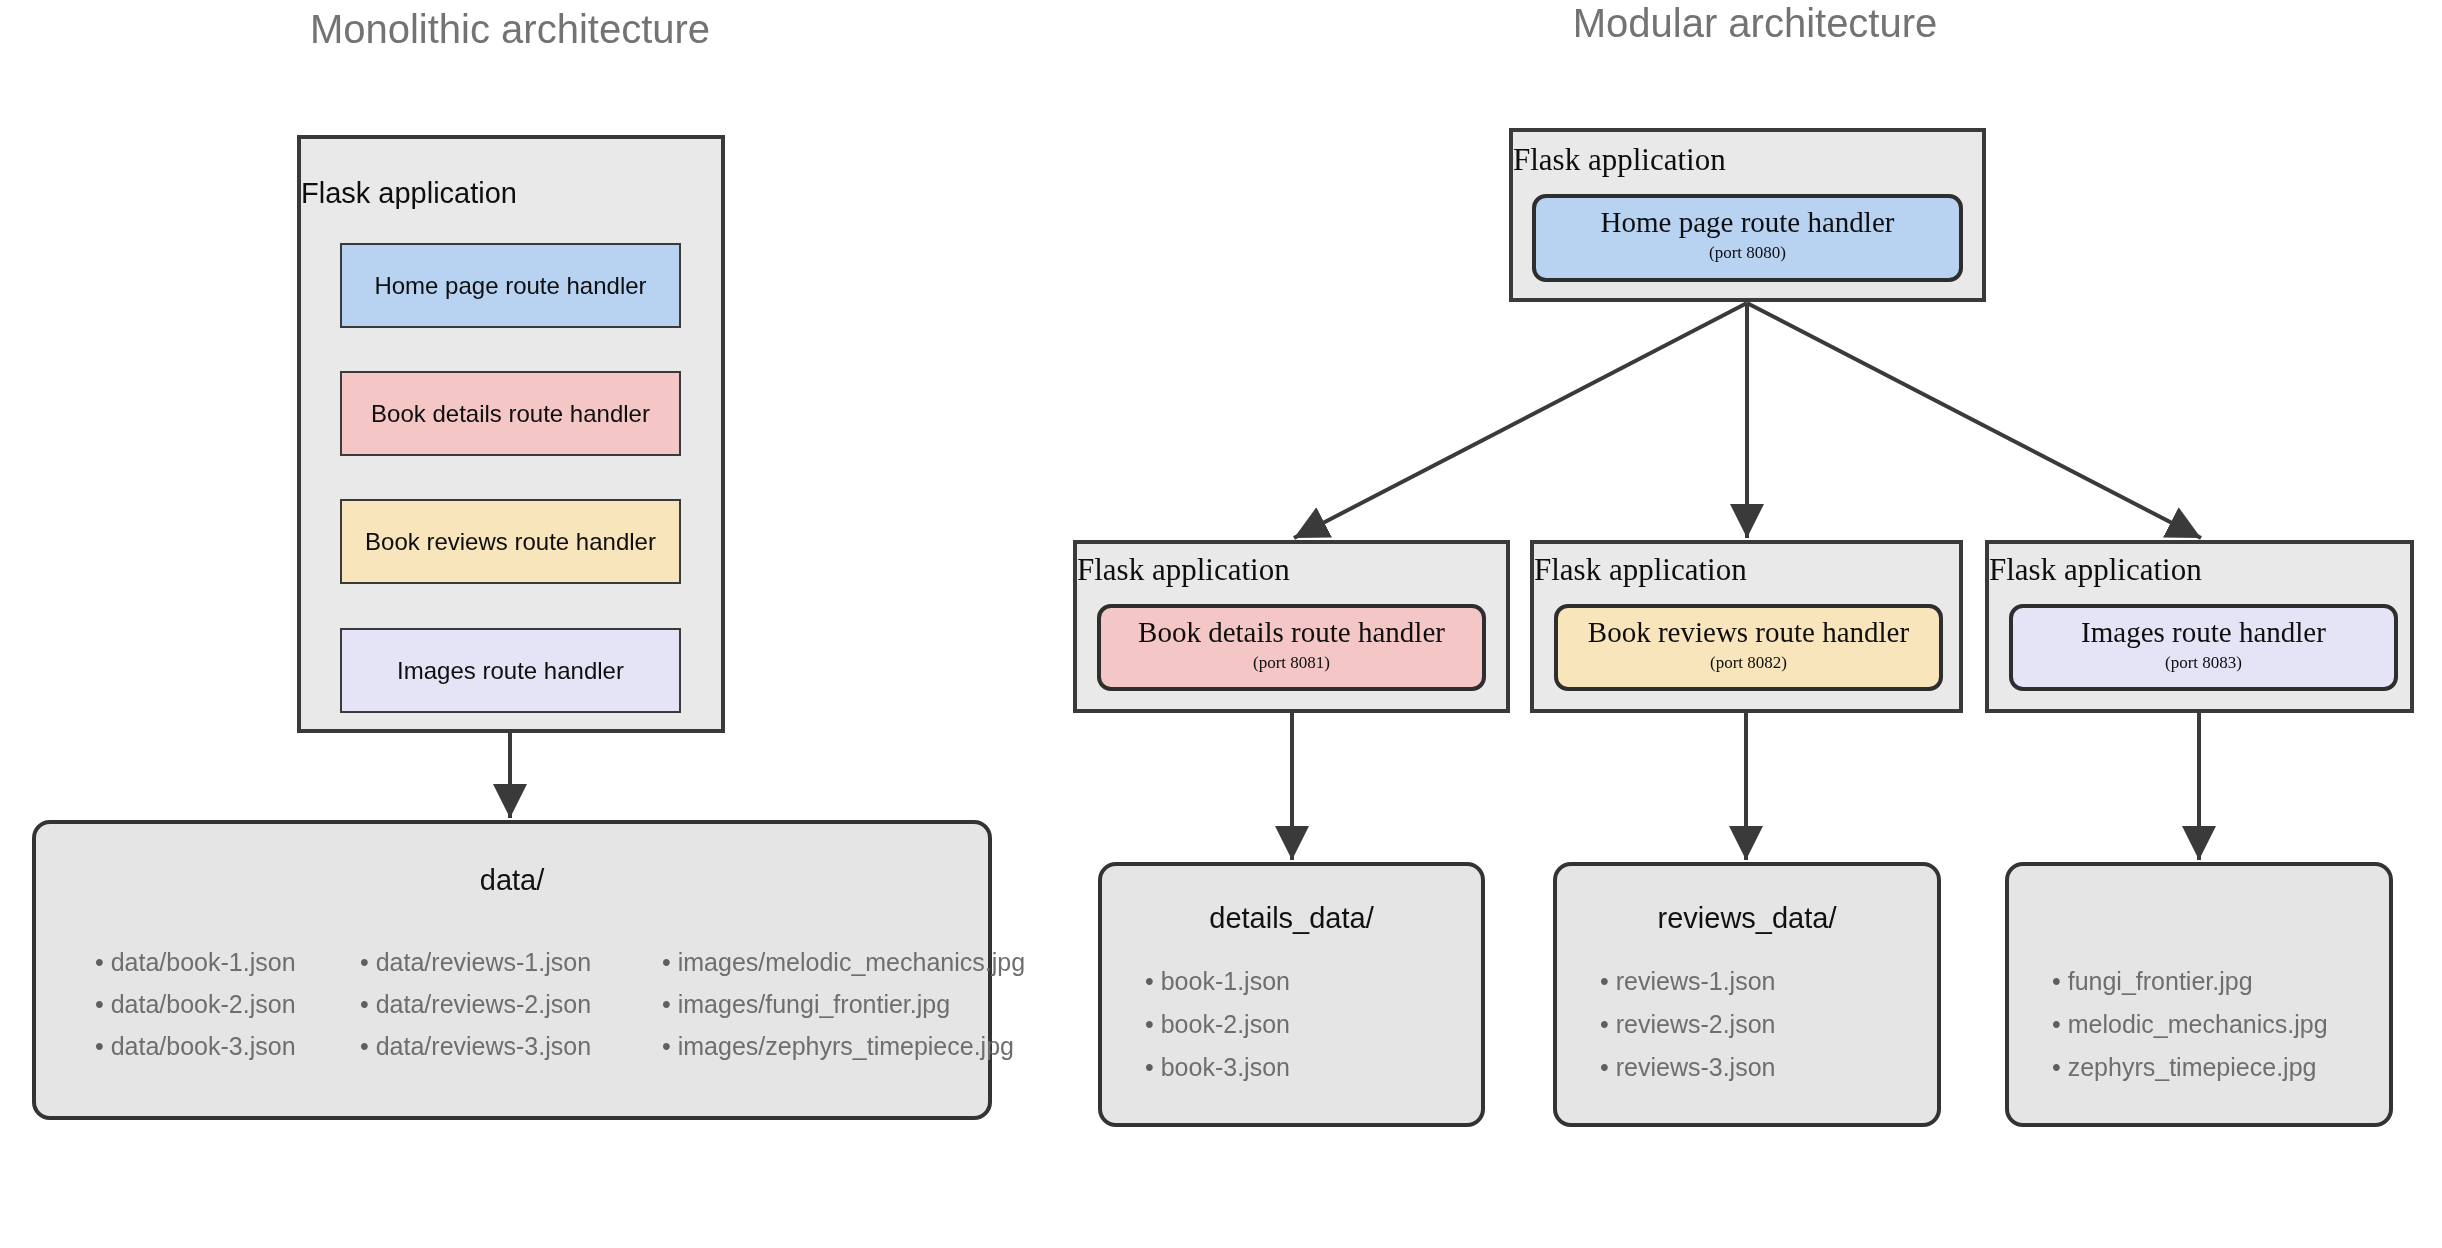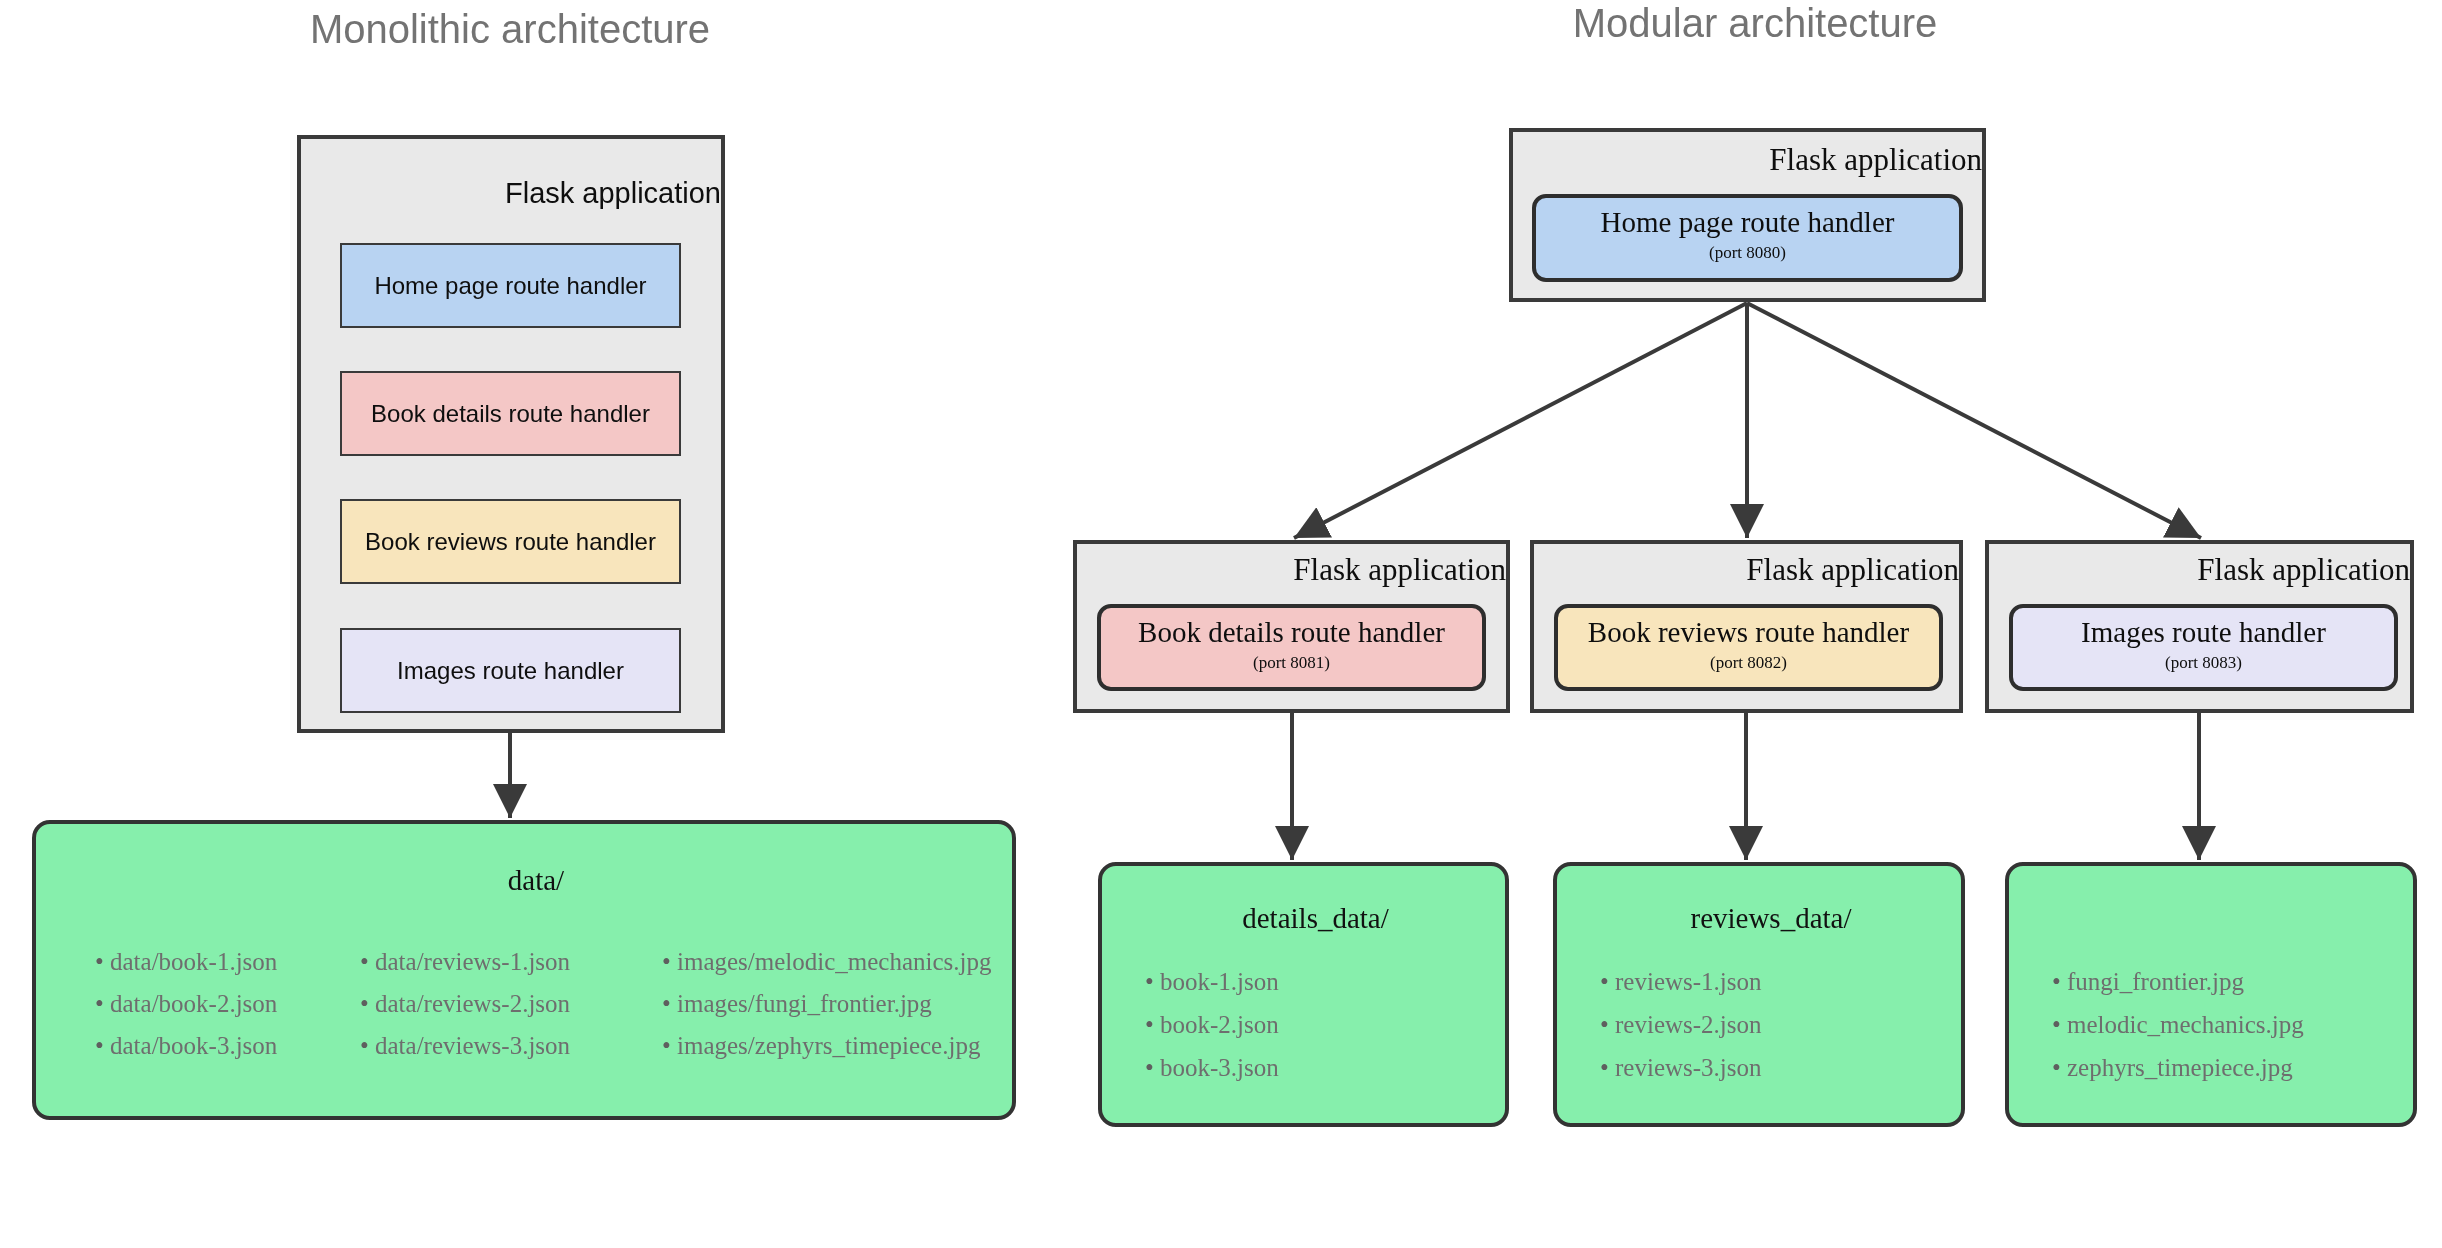--- a/index.html
+++ b/index.html
@@ -9,21 +9,21 @@
   }
   .arrows{position:absolute;left:0;top:0;width:2442px;height:1248px;pointer-events:none;}
 
   
   .side-title{position:absolute;width:600px;text-align:center;font-size:40px;line-height:1.15;color:#737373;}
   .mono-title{left:210px;top:6px;}
   .mod-title{left:1455px;top:0px;}
 
   
   .appbox{position:absolute;background:#e9e9e9;border:4px solid #3a3a3a;box-sizing:content-box;}
-  .appbox-title{text-align:right;}
+  .appbox-title{text-align:left;}
   .sans-title{font-size:29px;padding-top:38px;font-family:"Liberation Sans",sans-serif;}
   .serif-title{font-family:"Liberation Serif",serif;font-size:31px;}
 
   
   .mono-app{left:297px;top:135px;width:420px;height:590px;}
   .handler{position:absolute;border:2px solid #3a3a3a;display:flex;align-items:center;justify-content:center;
            width:337px;height:81px;left:39px;font-size:24px;}
   .h1{top:104px;} .h2{top:232px;} .h3{top:360px;} .h4{top:489px;}
 
   
@@ -36,22 +36,22 @@
 
   
   .rhandler{position:absolute;border:4px solid #2e2e2e;border-radius:14px;text-align:center;
             font-family:"Liberation Serif",serif;box-sizing:content-box;}
   .root-app .rhandler{left:19px;top:62px;width:423px;height:80px;padding-top:0;}
   .svc .rhandler{left:20px;top:60px;width:381px;height:79px;}
   .rhandler-label{font-size:29px;line-height:33px;margin-top:8px;}
   .rhandler-port{font-size:17px;line-height:27px;}
 
   
-  .datastore{position:absolute;background:#86efac;border:4px solid #333333;border-radius:18px;
-             font-family:Liberation Serif, serif;box-sizing:content-box;padding-left:24px;}
+  .datastore{position:absolute;background:#e5e5e5;border:4px solid #333333;border-radius:18px;
+             font-family:Liberation Sans, sans-serif;box-sizing:content-box;}
   .datastore-title{text-align:center;font-size:29px;color:#111;}
   .left-datastore{left:32px;top:820px;width:952px;height:292px;}
   .left-datastore .datastore-title{padding-top:40px;}
   .d1{left:1098px;top:862px;width:379px;height:257px;}
   .d2{left:1553px;top:862px;width:380px;height:257px;}
   .d3{left:2005px;top:862px;width:380px;height:257px;}
   .d1 .datastore-title,.d2 .datastore-title,.d3 .datastore-title{padding-top:36px;}
 
   .filelist{list-style:none;margin:0;padding:0;color:#6e6e6e;font-size:25px;line-height:42px;}
   .filelist li::before{content:"\2022\00a0";color:#5f5f5f;}

